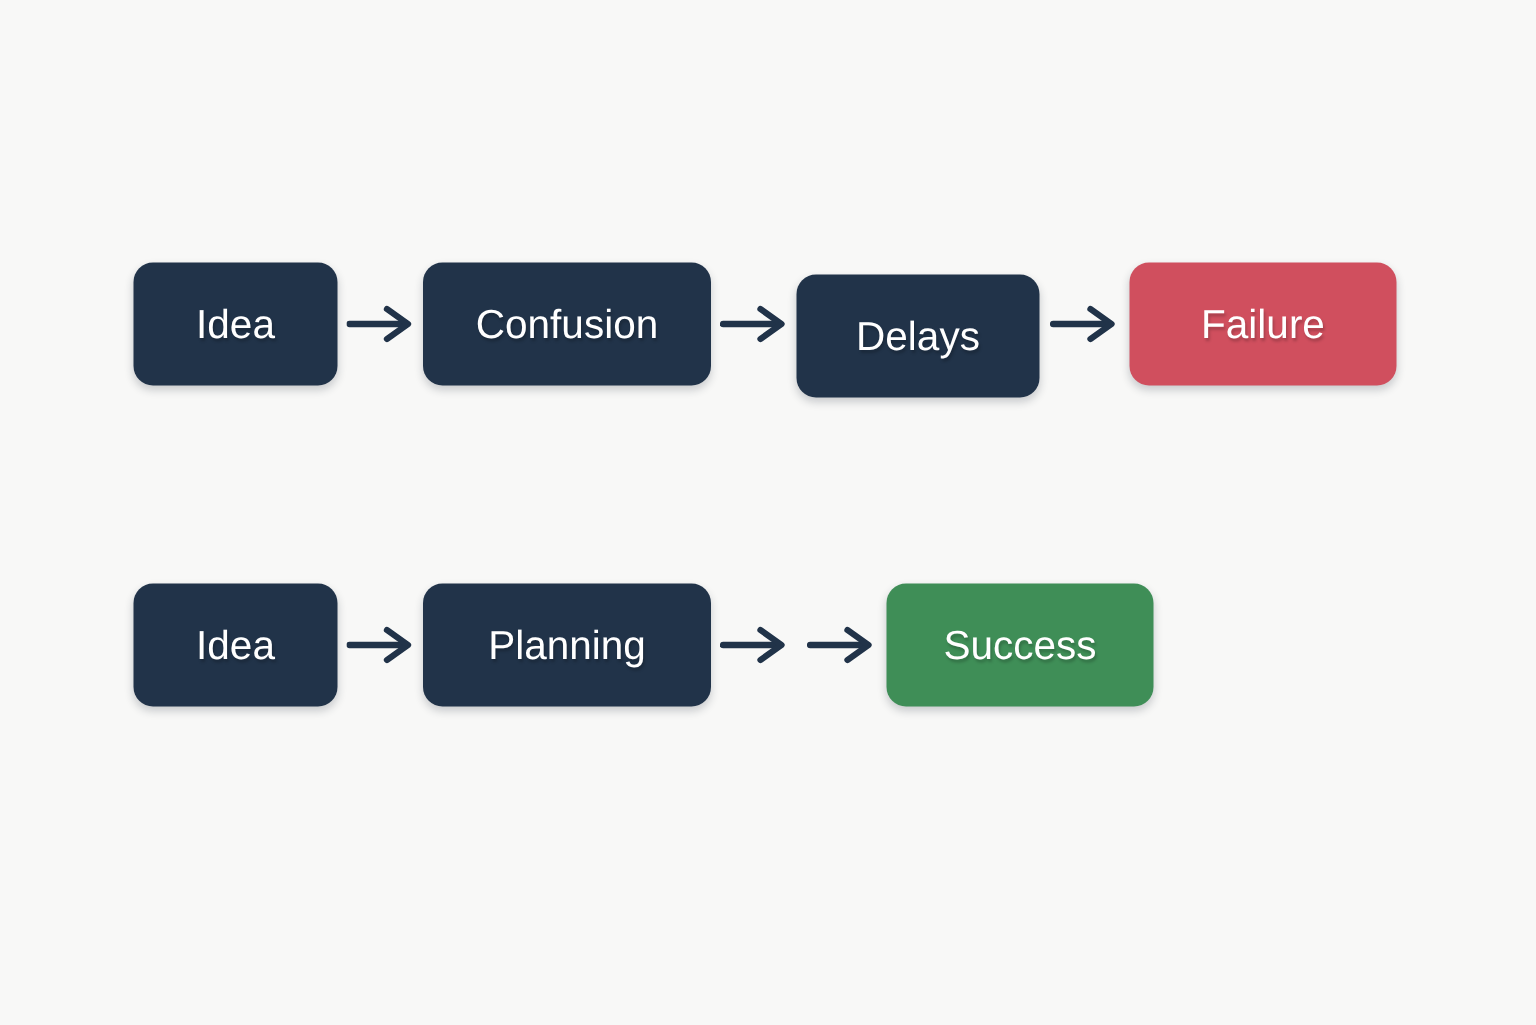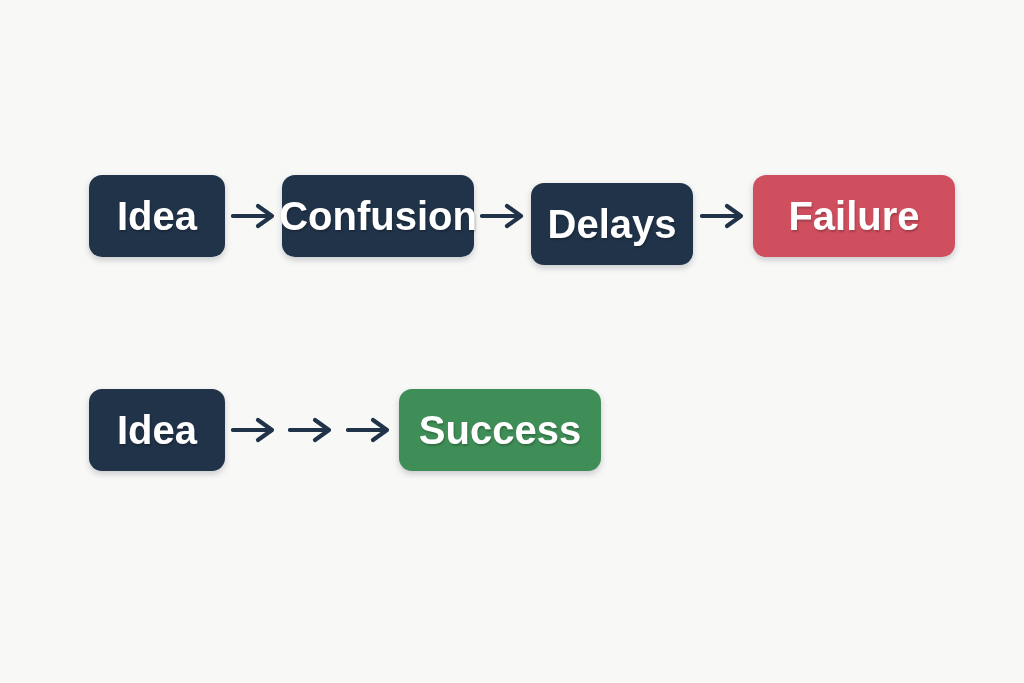--- a/index.html
+++ b/index.html
@@ -30,30 +30,30 @@
     border-radius: 13px;
     display: flex;
     align-items: center;
     justify-content: center;
     box-shadow: 0 3px 6px rgba(33, 43, 54, 0.22);
     box-sizing: border-box;
   }
   .col-1 { width: 136px; }
   .col-2 { width: 192px; }
   .col-3 { width: 162px; margin-top: 16px; }
-  .col-4 { width: 202px; }
+  .col-4 { width: 178px; }
 
   .box-neutral { background: #213349; }
   .box-failure { background: #d04f5e; }
   .box-success { background: #3f8e57; }
 
   .flow-label {
     color: #ffffff;
-    font-size: 40px;
-    font-weight: bold;
+    font-size: 27px;
+    font-weight: normal;
     letter-spacing: 0px;
     text-shadow: 1px 2px 2px rgba(0, 0, 0, 0.22);
     white-space: nowrap;
   }
 
   .arrow-cell {
     display: flex;
     align-items: center;
     justify-content: center;
     height: 82px;
@@ -107,20 +107,23 @@
   <div class="flow-row row-2">
     <div class="flow-box box-neutral col-1">
       <span class="flow-label">Idea</span>
     </div>
     <div class="arrow-cell gap-a">
       <svg width="46" height="30" viewBox="0 0 46 30">
         <line x1="2" y1="15" x2="36" y2="15" stroke="#213349" stroke-width="4.2" stroke-linecap="round"></line>
         <polyline points="27,5 41,15 27,25" fill="none" stroke="#213349" stroke-width="4.2" stroke-linecap="round" stroke-linejoin="round"></polyline>
       </svg>
     </div>
+    <div class="flow-box box-neutral col-2">
+      <span class="flow-label">Planning</span>
+    </div>
     <div class="arrow-cell gap-b">
       <svg width="46" height="30" viewBox="0 0 46 30">
         <line x1="2" y1="15" x2="36" y2="15" stroke="#213349" stroke-width="4.2" stroke-linecap="round"></line>
         <polyline points="27,5 41,15 27,25" fill="none" stroke="#213349" stroke-width="4.2" stroke-linecap="round" stroke-linejoin="round"></polyline>
       </svg>
     </div>
     <div class="arrow-cell gap-c">
       <svg width="46" height="30" viewBox="0 0 46 30">
         <line x1="2" y1="15" x2="36" y2="15" stroke="#213349" stroke-width="4.2" stroke-linecap="round"></line>
         <polyline points="27,5 41,15 27,25" fill="none" stroke="#213349" stroke-width="4.2" stroke-linecap="round" stroke-linejoin="round"></polyline>

